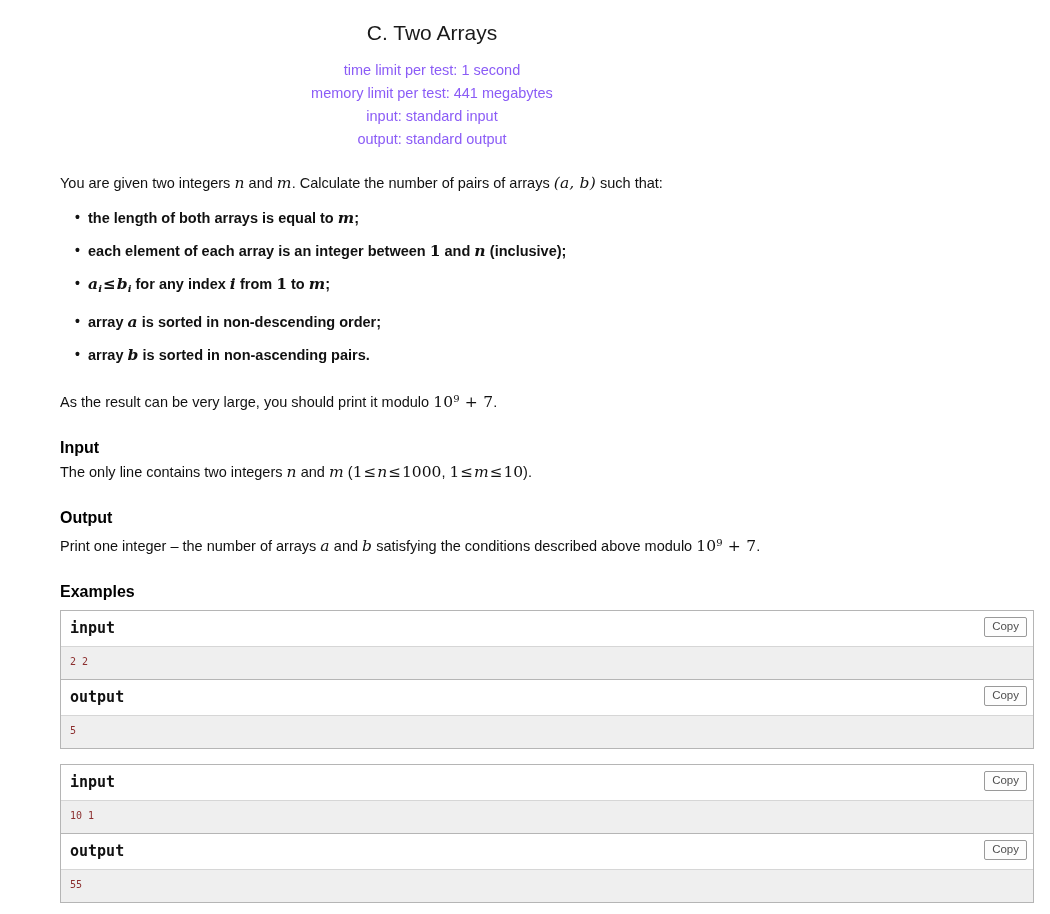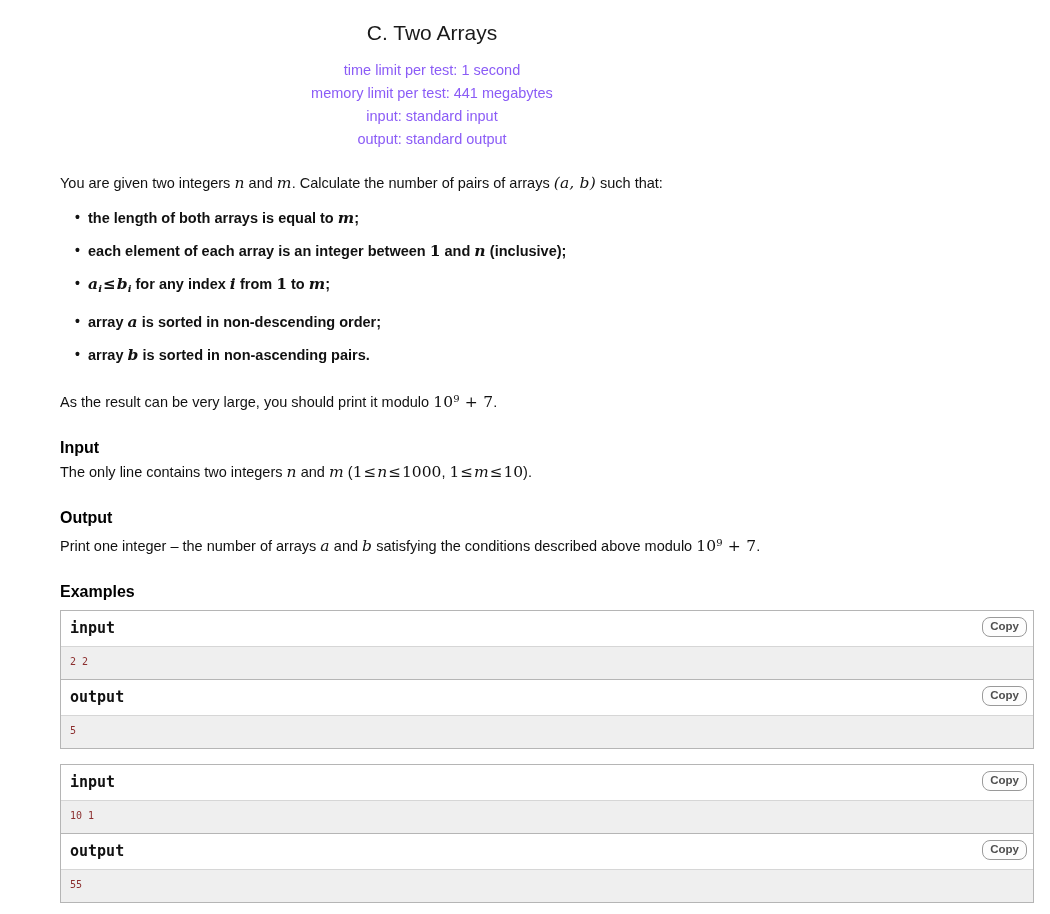--- a/index.html
+++ b/index.html
@@ -140,25 +140,25 @@
     line-height: 19px;
     background: #ffffff;
     border-bottom: 1px solid #d6d6d6;
   }
   .copy-btn {
     position: absolute;
     right: 6px;
     top: 6px;
     font-family: "Liberation Sans", sans-serif;
     font-size: 11.5px;
-    font-weight: bold;
+    font-weight: normal;
     color: #4f4f4f;
     background: #fdfdfd;
     border: 1px solid #9a9a9a;
-    border-radius: 8px;
+    border-radius: 2px;
     padding: 2px 7px 3px 7px;
     line-height: 13px;
     cursor: pointer;
   }
   .test-data {
     background: #efefef;
     margin: 0;
     padding: 7px 9px 9px 9px;
     font-family: "DejaVu Sans Mono", "Liberation Mono", monospace;
     font-size: 10px;

